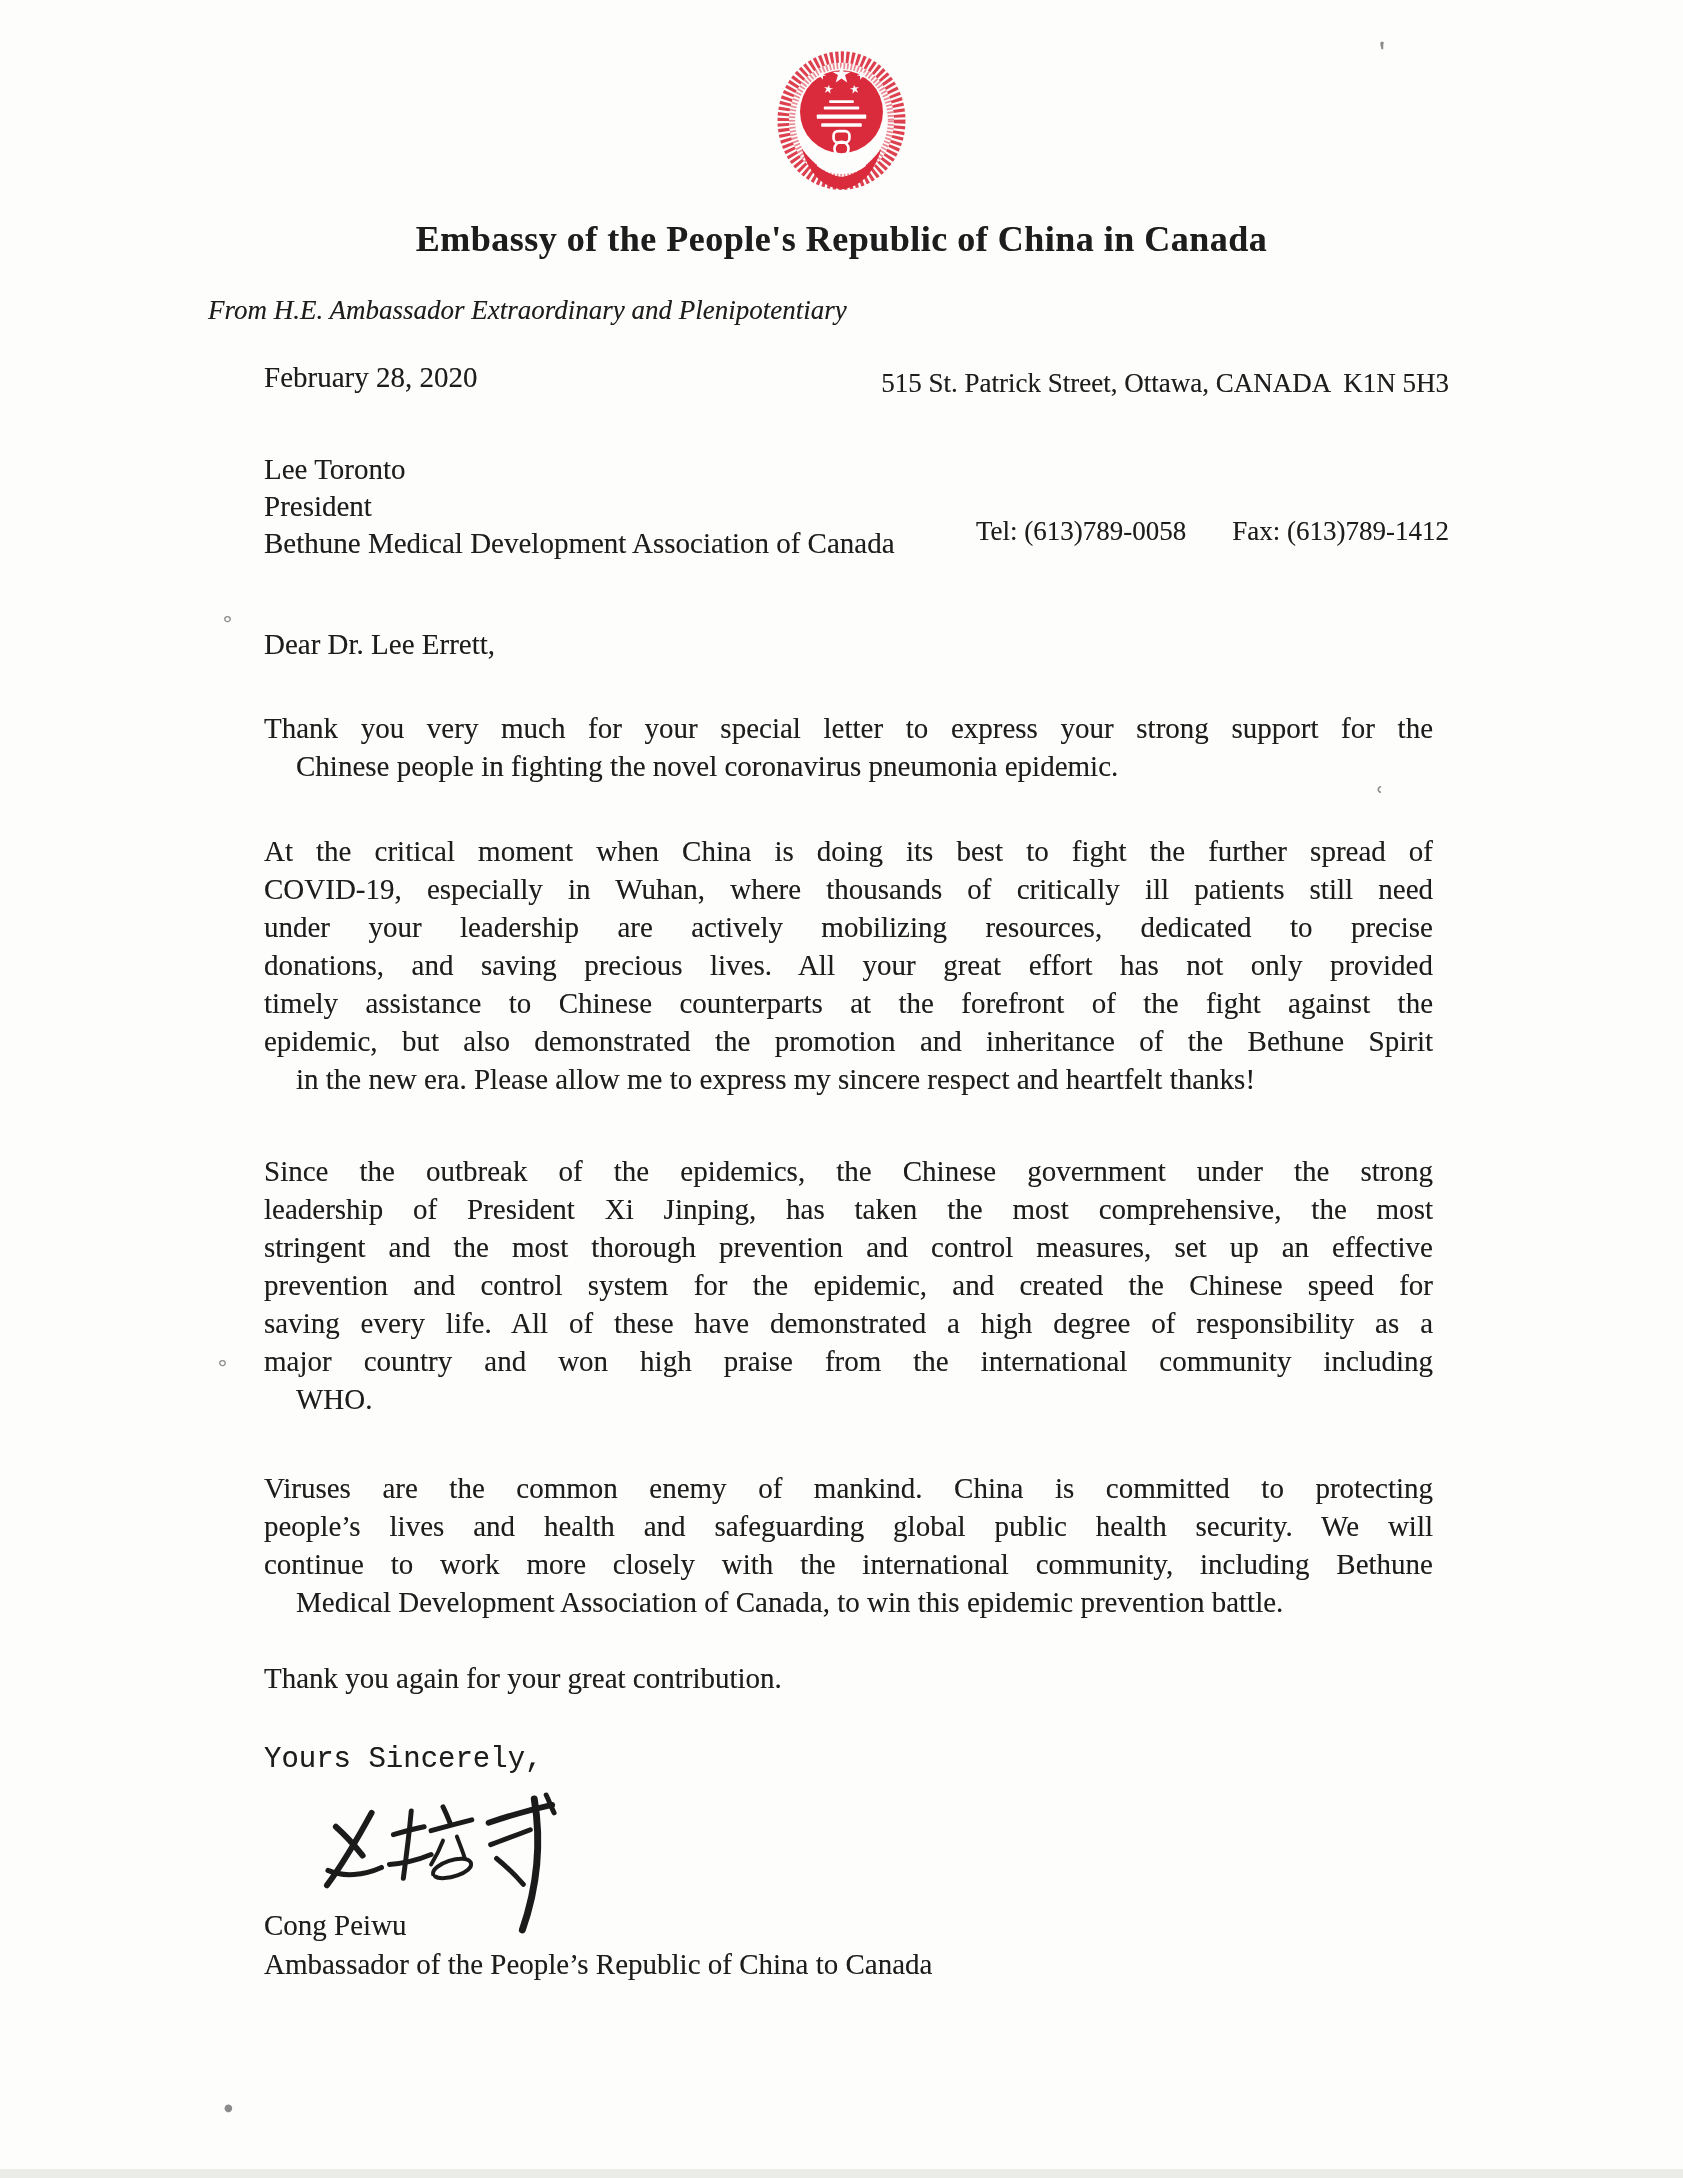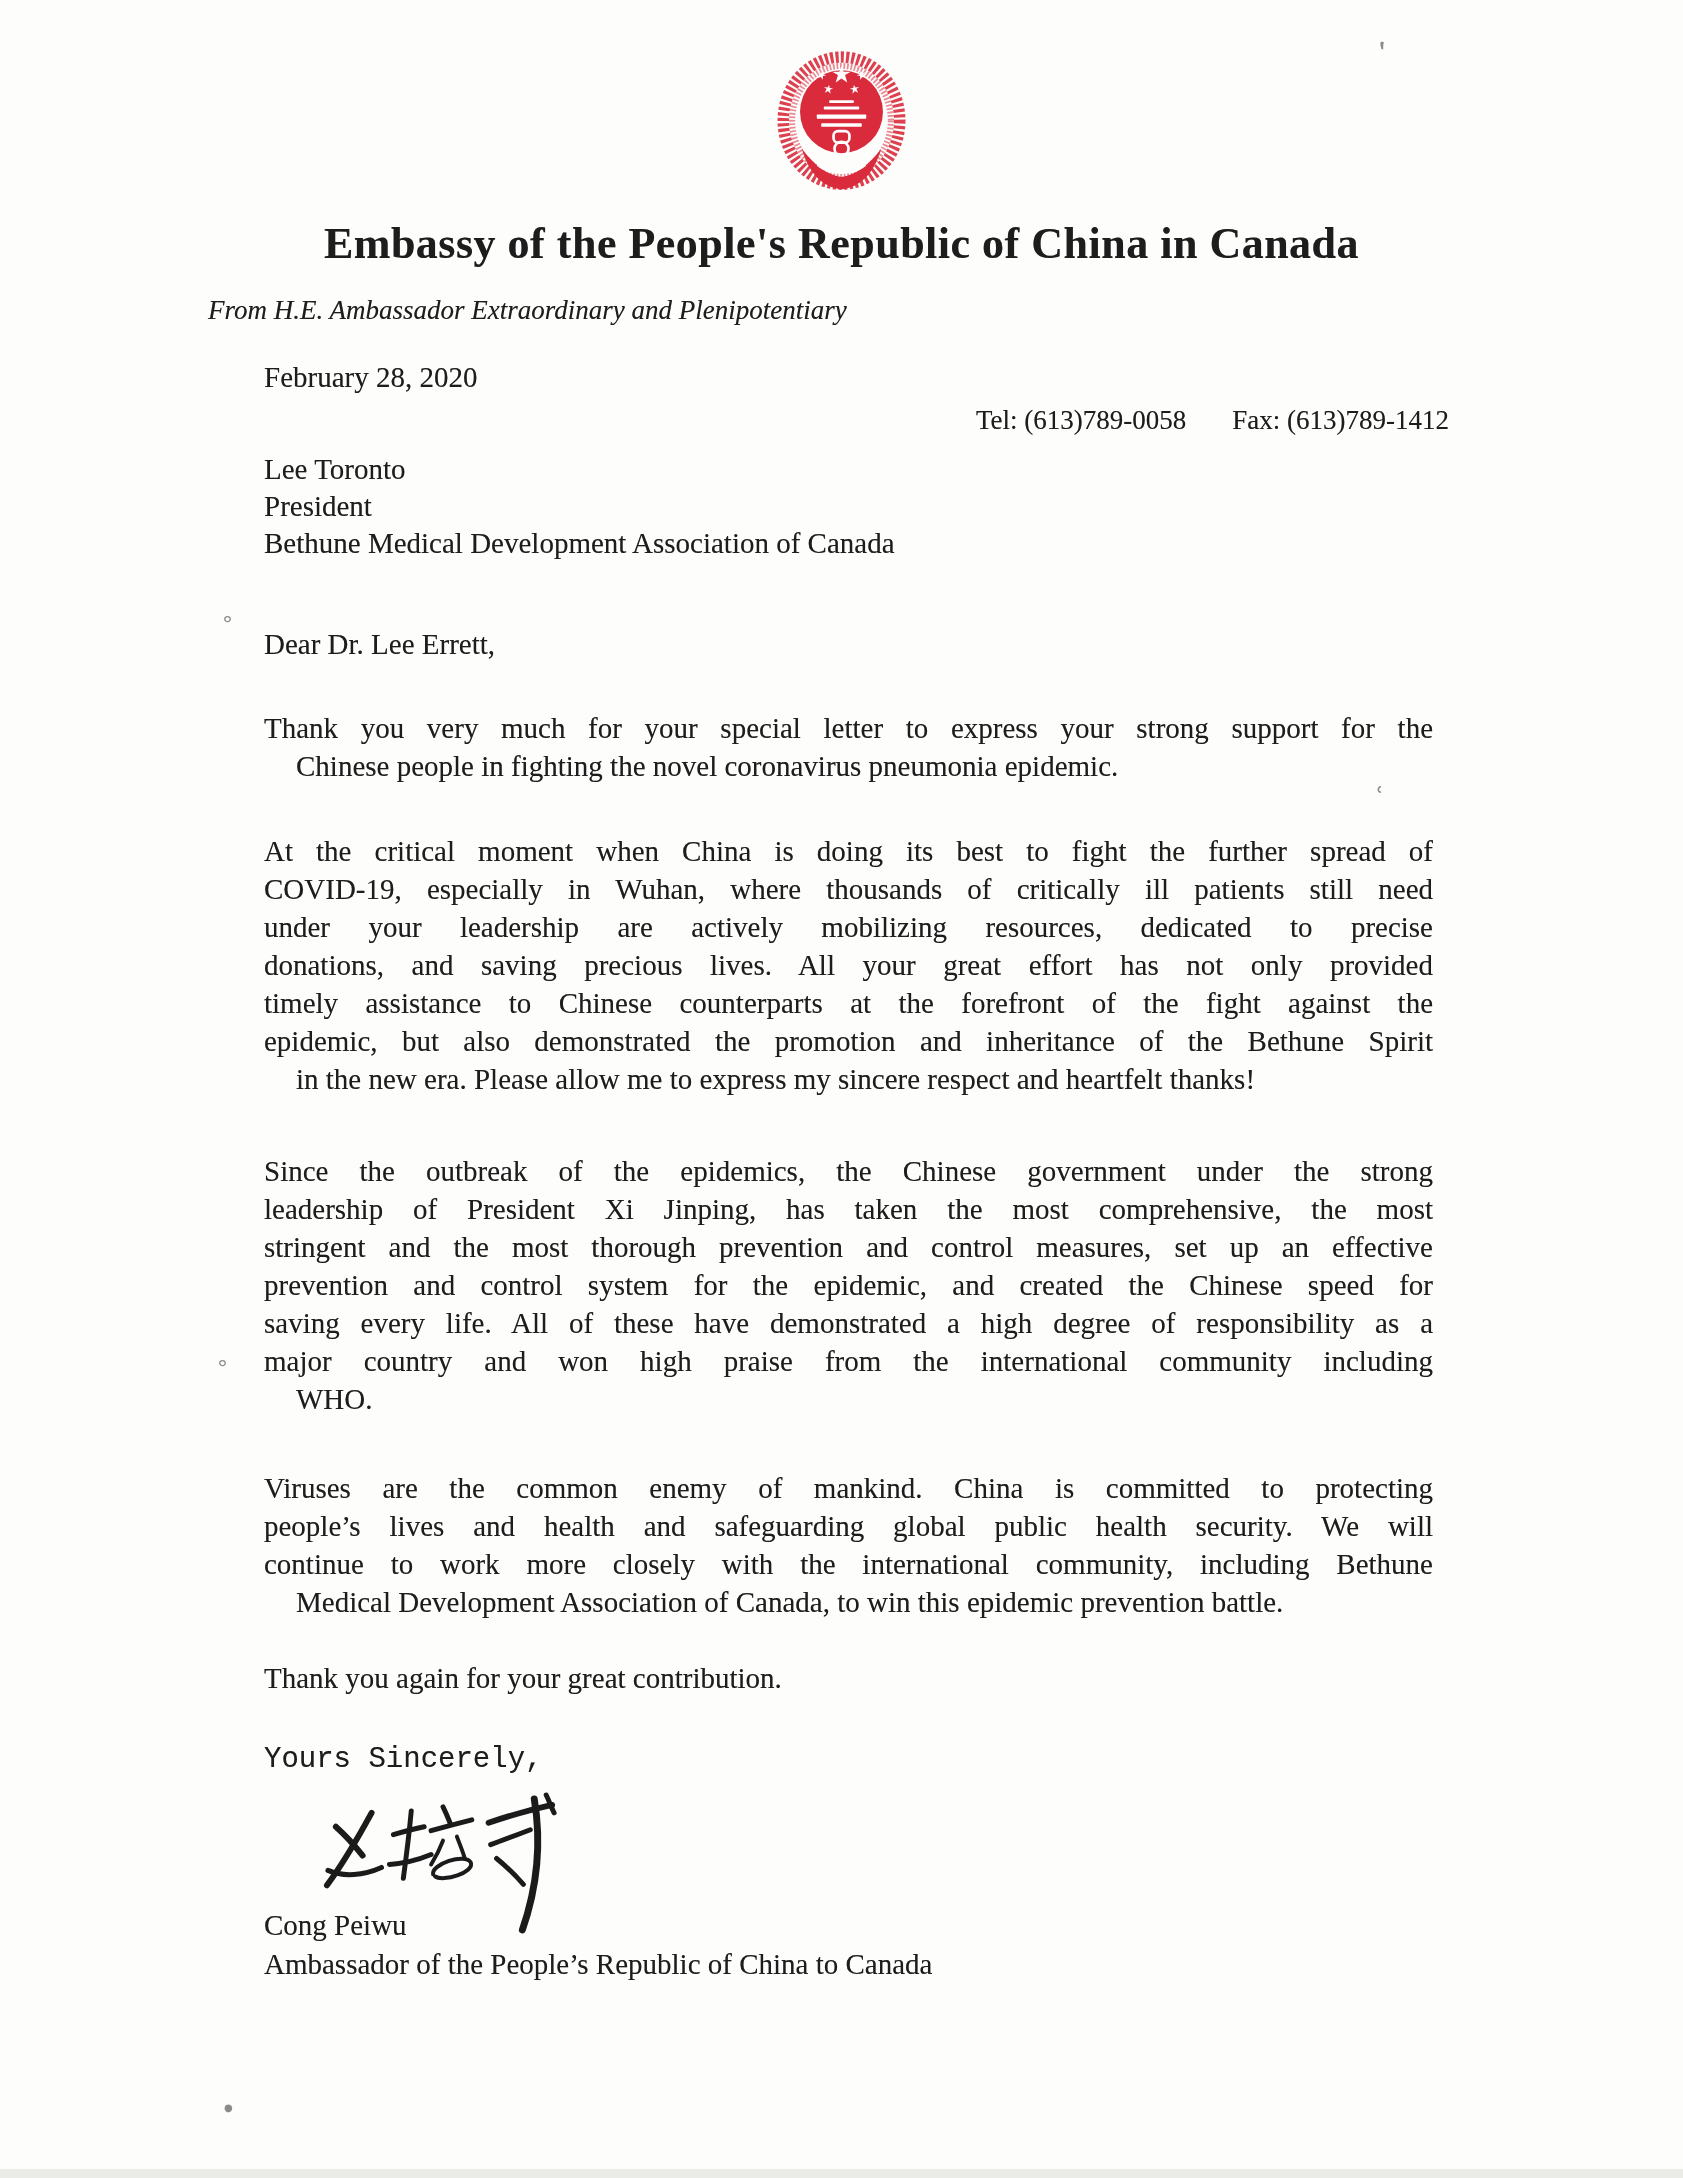--- a/index.html
+++ b/index.html
@@ -16,21 +16,21 @@
 
   
   .emblem-wrap{
     position:absolute; top:50px; left:0; width:100%;
     display:flex; justify-content:center;
   }
   .emblem-wrap svg{ filter:blur(0.3px); }
 
   .org-title{
     position:absolute; top:218px; left:0; width:100%;
-    text-align:center; font-weight:bold; font-size:44px;
+    text-align:center; font-weight:bold; font-size:36px;
     letter-spacing:0.5px; white-space:nowrap;
   }
 
   .header-row{
     position:absolute; top:291px; left:208px; right:234px;
     display:flex; justify-content:space-between; align-items:flex-start;
   }
   .from-line{
     font-style:italic; font-size:27px; white-space:nowrap; padding-top:4px;
   }
@@ -115,20 +115,21 @@
 
       <circle cx="75" cy="112" r="8" fill="none" stroke="#ffffff" stroke-width="3"></circle>
     </svg>
   </div>
 
   <div class="org-title soft">Embassy of the People's Republic of China in Canada</div>
 
   <div class="header-row">
     <div class="from-line soft">From H.E. Ambassador Extraordinary and Plenipotentiary</div>
     <div class="hq-address soft">
+      <div>515 St. Patrick Street, Ottawa, CANADA  K1N 5H3</div>
       <div class="telfax">
         <span>Tel: (613)789-0058</span><span class="gap"></span><span>Fax: (613)789-1412</span>
       </div>
     </div>
   </div>
 
   <div class="letter-body soft">
 
     <div class="date-line">February 28, 2020</div>
 

